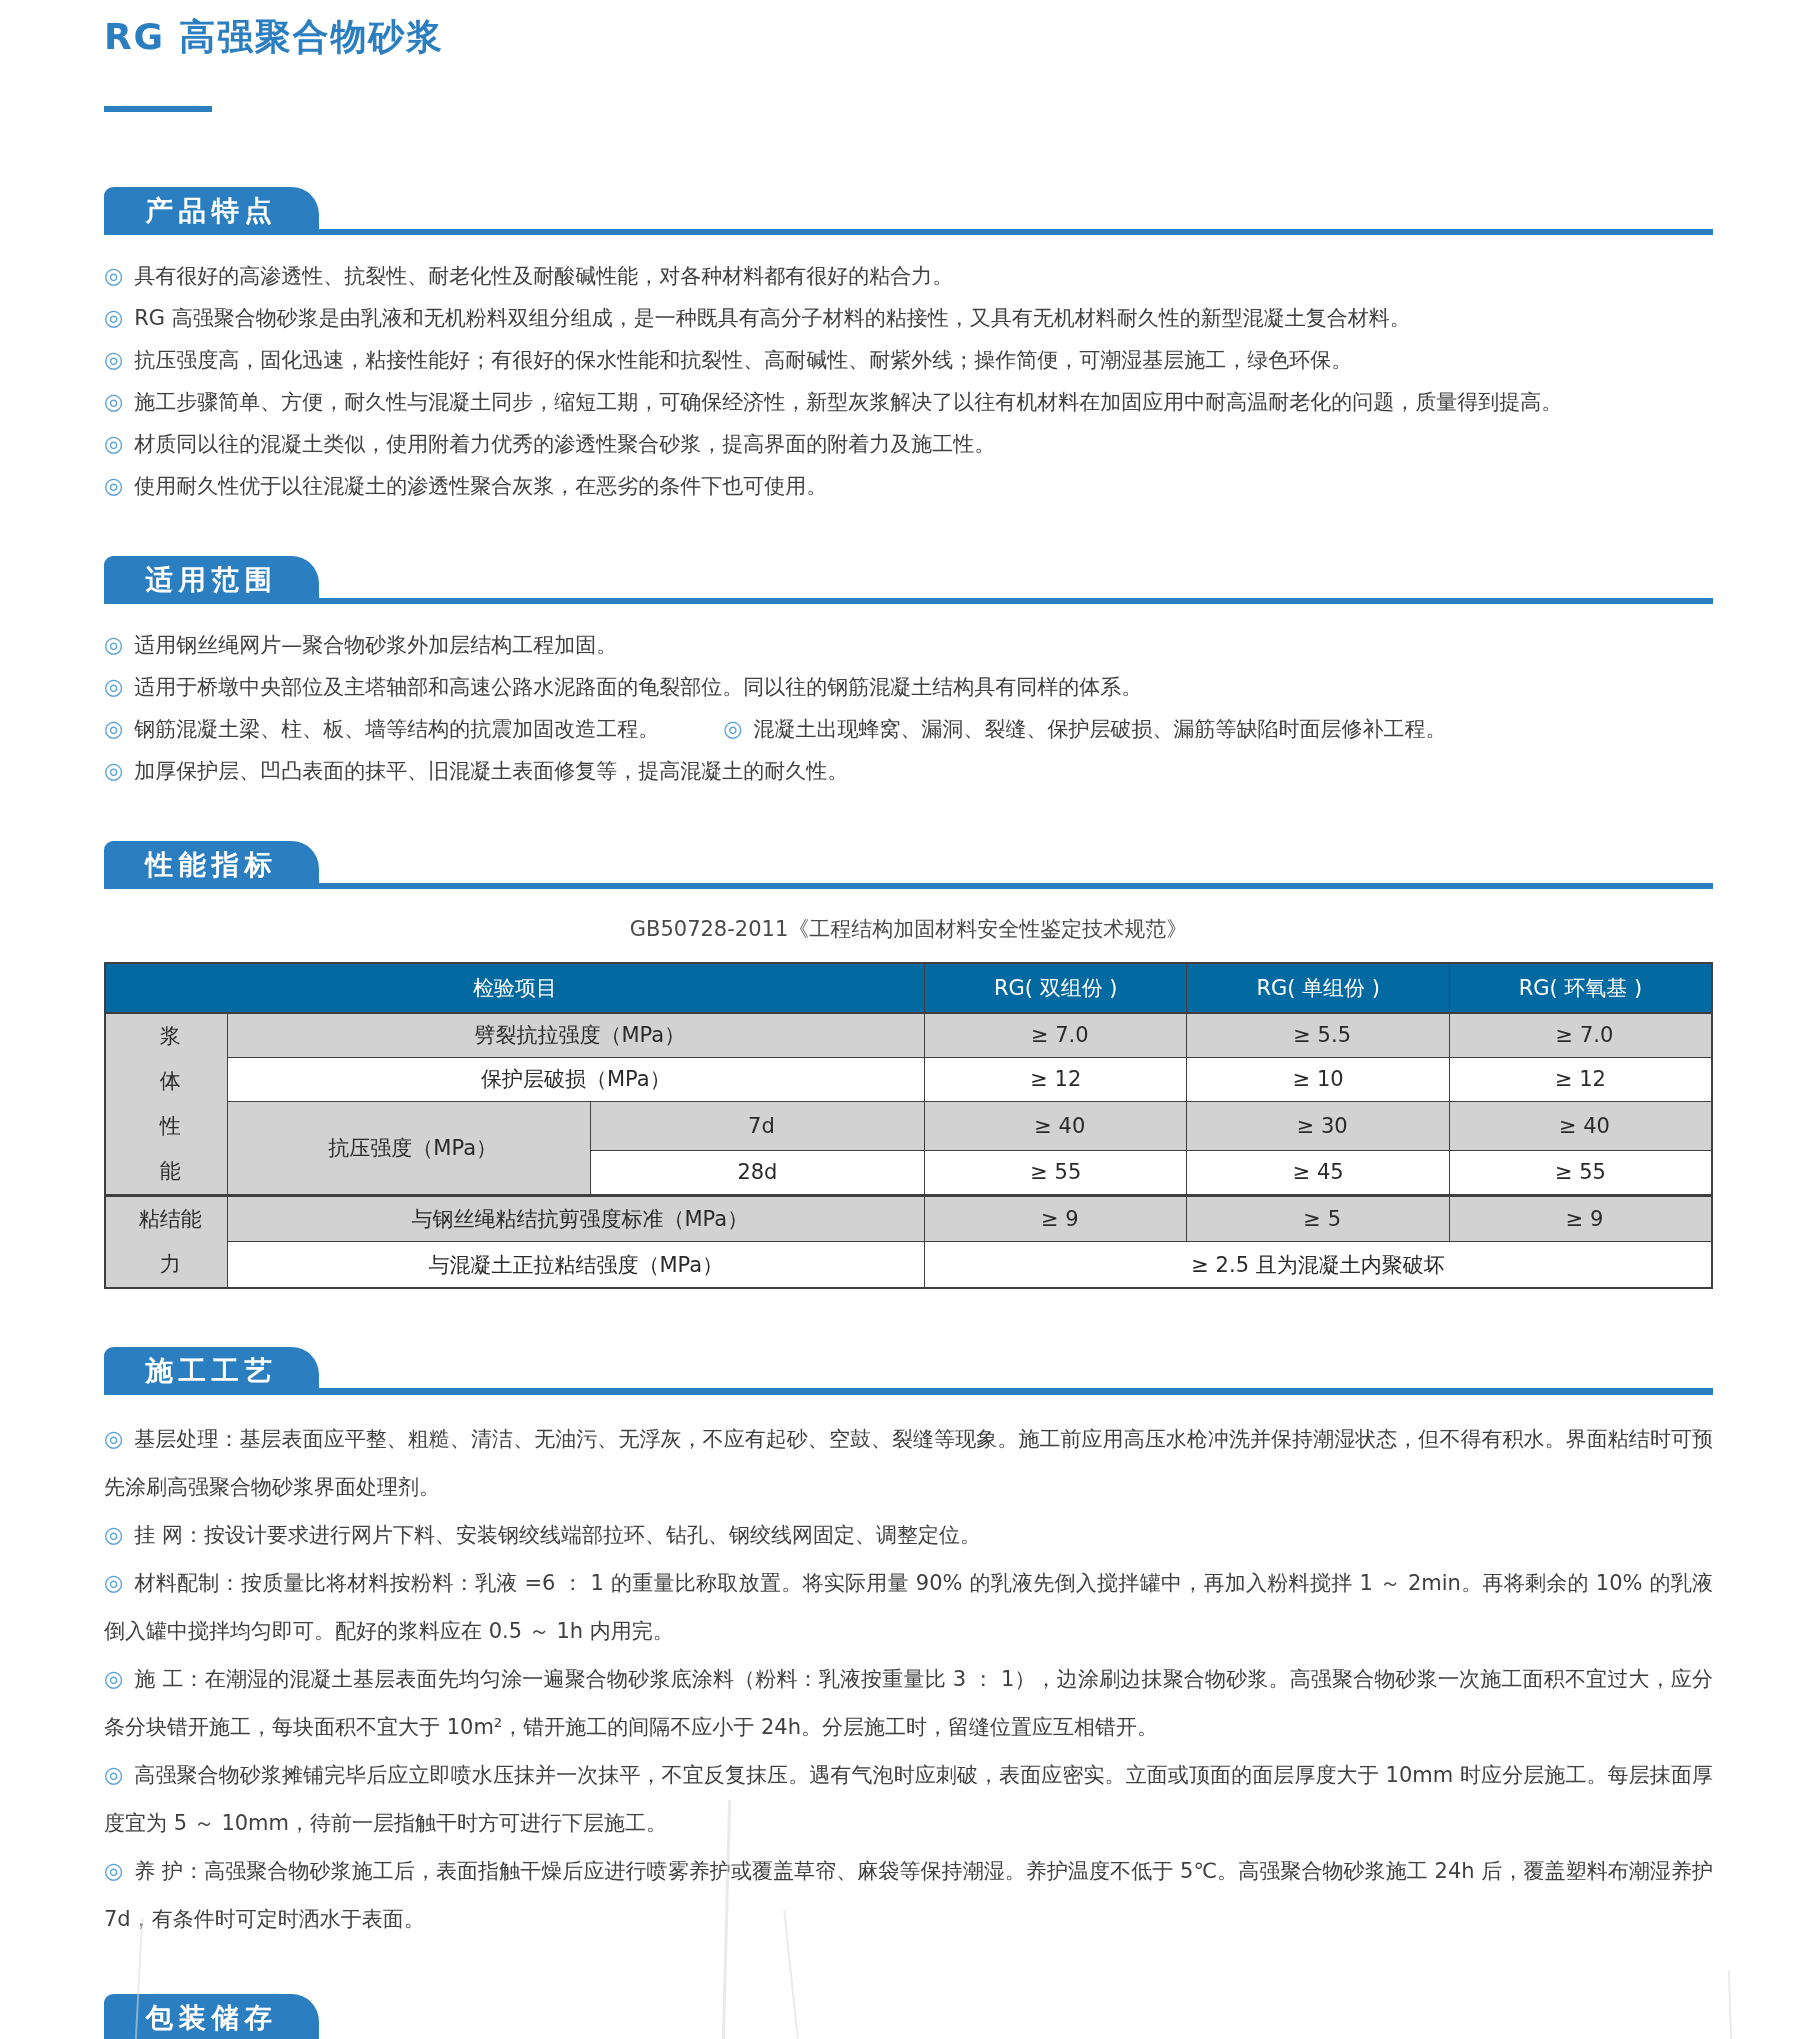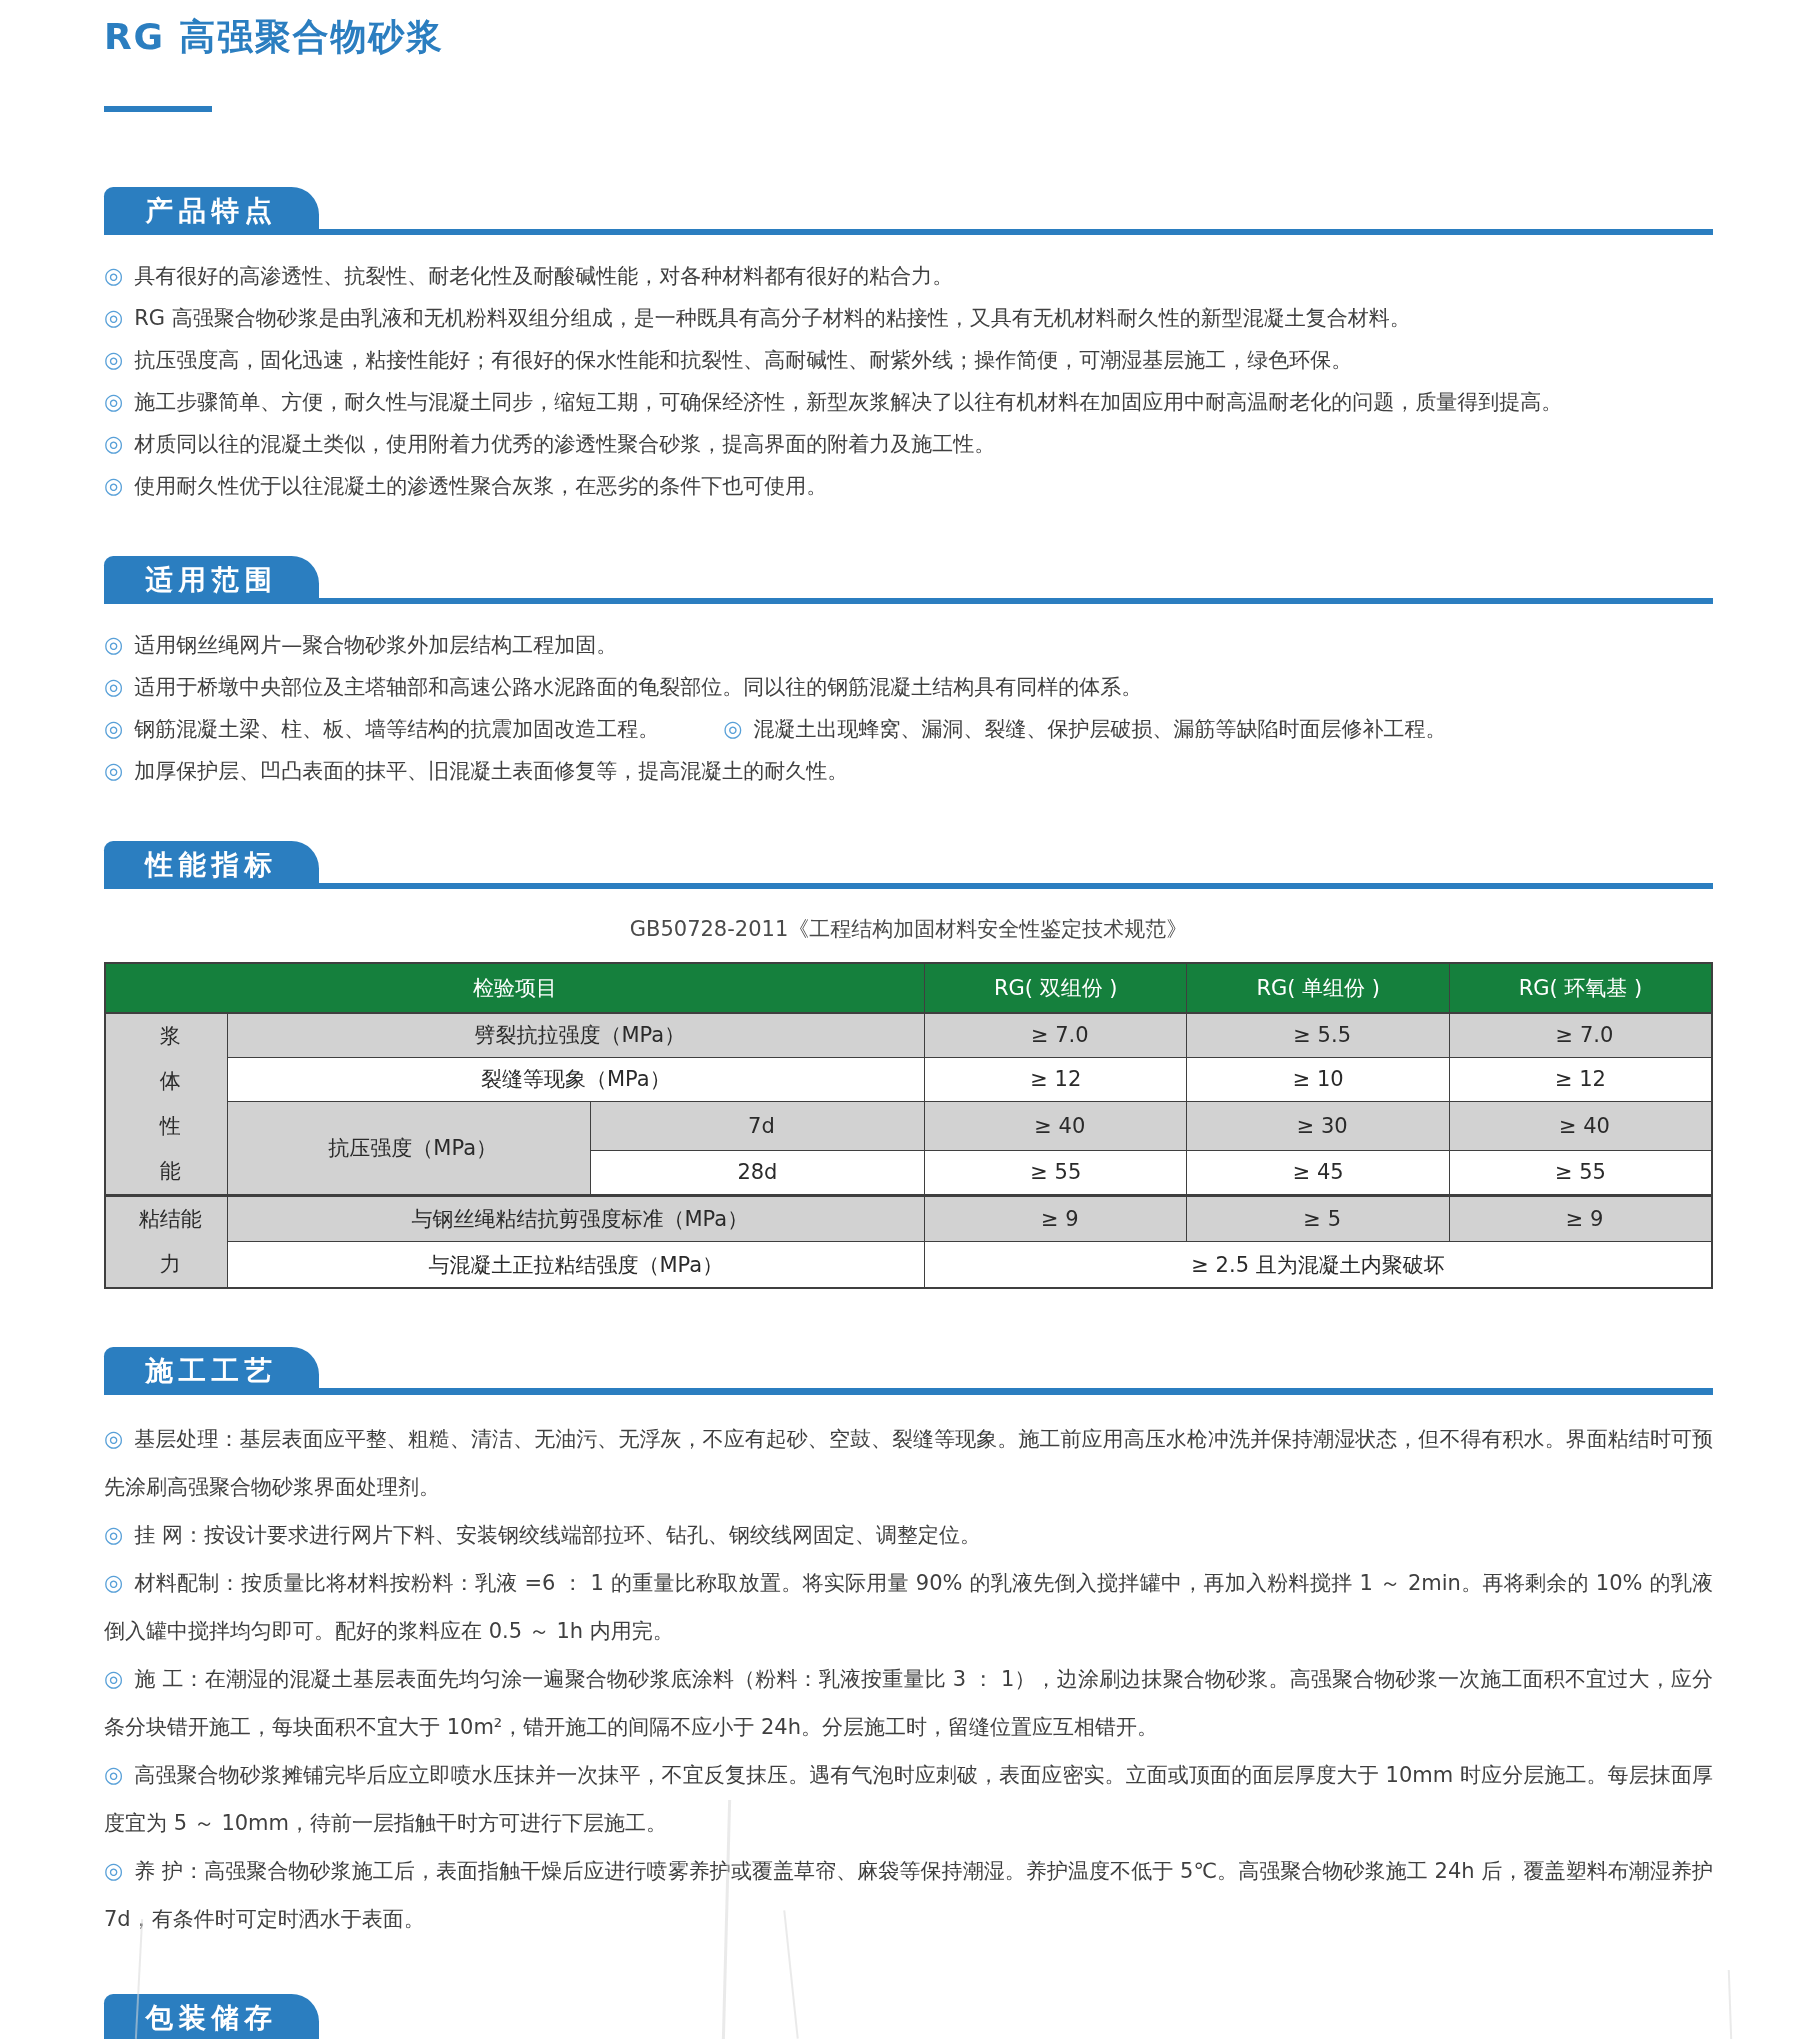--- a/index.html
+++ b/index.html
@@ -25,21 +25,21 @@
   .bullet{color:#58a0d8;margin-right:11px;font-size:22px;}
   .seg2{margin-left:64px;}
   .process .bullets{line-height:48px;}
   
   .perf-caption{text-align:center;font-size:21px;color:#4a4a4a;margin-top:26px;}
   table.perf{width:100%;border-collapse:collapse;table-layout:fixed;margin-top:18.4px;border:2.8px solid #3f3f3f;}
   table.perf th,table.perf td{
     border:1.8px solid #3f3f3f;text-align:center;vertical-align:middle;
     font-size:21px;color:#2a2a2a;padding:0;height:43px;font-weight:normal;
   }
-  table.perf thead th{background:#15803d;color:#ffffff;height:48px;border-bottom:2.8px solid #3f3f3f;}
+  table.perf thead th{background:#0369a1;color:#ffffff;height:48px;border-bottom:2.8px solid #3f3f3f;}
   table.perf .gray{background:#d2d2d2;padding-left:8px;}
   table.perf tr.group-sep td{border-top:3.7px solid #3f3f3f;}
   .v-label{display:inline-block;width:1.15em;word-break:break-all;line-height:45px;}
   .w-label{display:inline-block;width:3.3em;word-break:break-all;line-height:45px;}
   
   .mt-head-features{margin-top:68px;}
   .mt-head-scope{margin-top:42px;}
   .mt-head-perf{margin-top:42px;text-decoration:underline;}
   .mt-head-process{margin-top:51px;}
   .mt-head-pack{margin-top:44px;}
@@ -106,21 +106,21 @@
     </thead>
     <tbody>
       <tr>
         <td rowspan="4" class="gray"><span class="v-label">浆体性能</span></td>
         <td colspan="2" class="gray">劈裂抗拉强度（MPa）</td>
         <td class="gray">≥ 7.0</td>
         <td class="gray">≥ 5.5</td>
         <td class="gray">≥ 7.0</td>
       </tr>
       <tr>
-        <td colspan="2">裂缝等现象（MPa）</td>
+        <td colspan="2">保护层破损（MPa）</td>
         <td>≥ 12</td>
         <td>≥ 10</td>
         <td>≥ 12</td>
       </tr>
       <tr>
         <td rowspan="2" class="gray">抗压强度（MPa）</td>
         <td class="gray">7d</td>
         <td class="gray">≥ 40</td>
         <td class="gray">≥ 30</td>
         <td class="gray">≥ 40</td>

